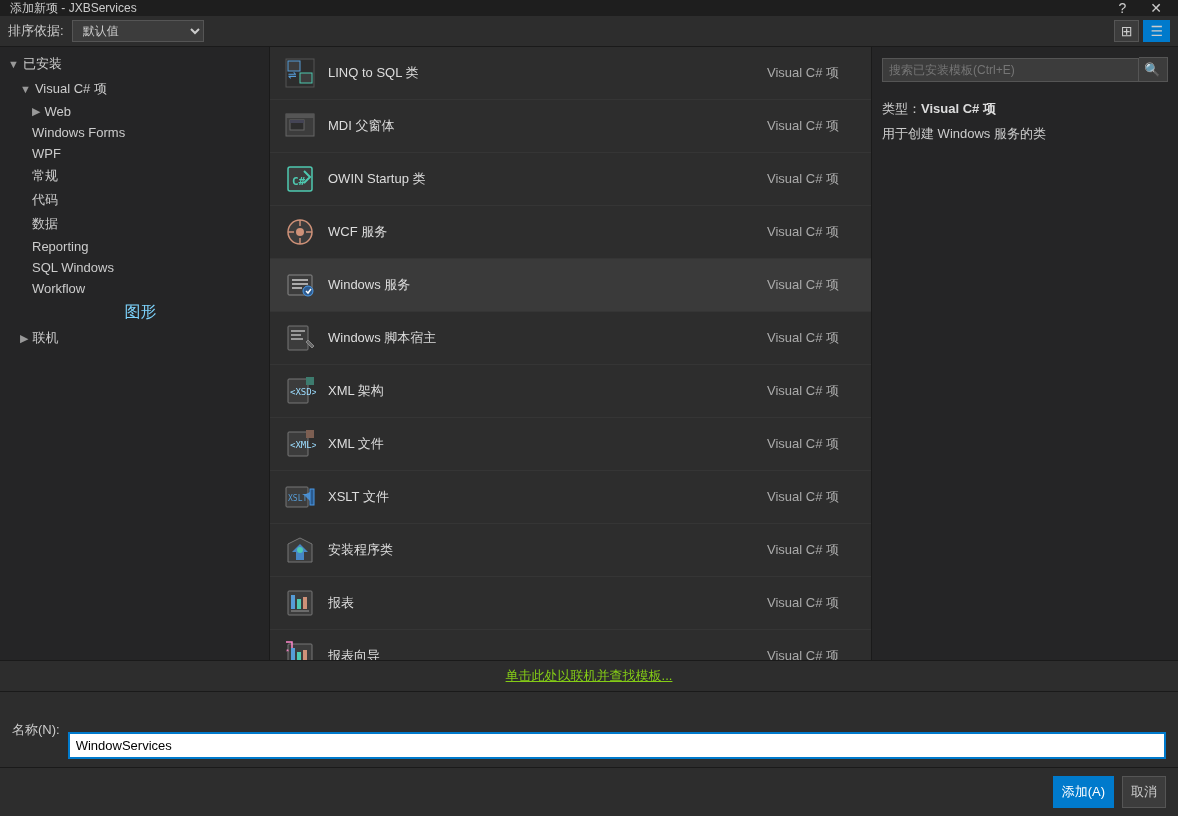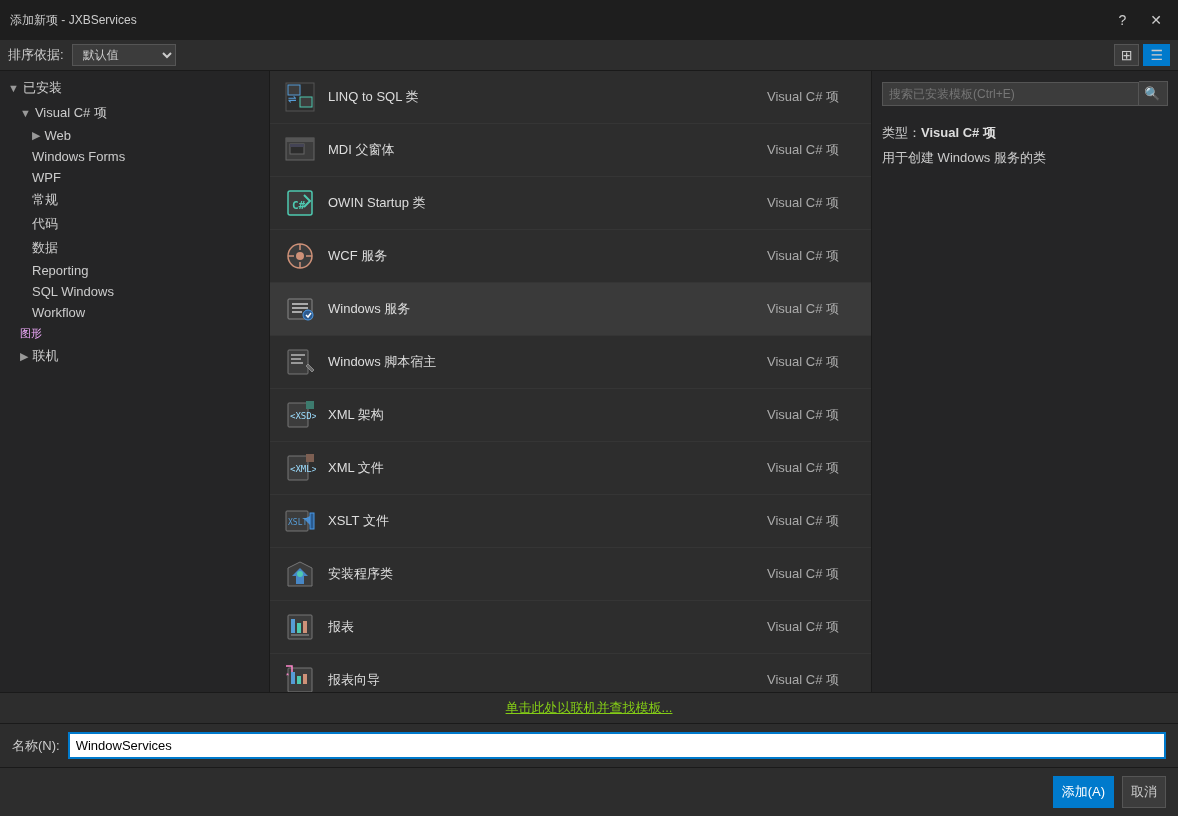--- a/index.html
+++ b/index.html
@@ -12,21 +12,21 @@
       height: 816px;
       overflow: hidden;
       display: flex;
       flex-direction: column;
     }
     .title-bar {
       background: #1e1e1e;
       display: flex;
       align-items: center;
       justify-content: space-between;
-      height: 40px;
+      height: 16px;
       padding: 0 10px;
       color: #ccc;
       flex-shrink: 0;
     }
     .title-bar-left {
       font-size: 12px;
     }
     .title-bar-right {
       display: flex;
       gap: 12px;
@@ -60,21 +60,21 @@
       color: #ccc;
       font-size: 13px;
     }
 
     .sort-select {
       background: #3c3c3c;
       border: 1px solid #555;
       color: #ccc;
       padding: 2px 6px;
       font-size: 12px;
-      width: 104px;
+      width: 132px;
       cursor: pointer;
     }
     .view-btn {
       background: #3c3c3c;
       border: 1px solid #555;
       color: #ccc;
       padding: 2px 6px;
       cursor: pointer;
       font-size: 14px;
     }
@@ -107,22 +107,23 @@
       cursor: pointer;
     }
     .collapse-arrow {
       margin-right: 4px;
       font-size: 11px;
       color: #999;
     }
     .sidebar-item {
       padding: 3px 8px 3px 20px;
       cursor: pointer;
-      font-size: 11px;
-      color: #f0abfc;
+      font-size: 16px;
+      color: #7dd3fc;
+      text-align: center;
     }
     .sidebar-item-sub {
       padding: 3px 8px 3px 32px;
       cursor: pointer;
       font-size: 13px;
       color: #ccc;
     }
     .sidebar-item-with-arrow {
       display: flex;
       align-items: center;
@@ -250,20 +251,21 @@
       white-space: nowrap;
     }
     .name-input {
       flex: 1;
       background: #fff;
       border: 2px solid #007acc;
       color: #000;
       padding: 4px 6px;
       font-size: 13px;
       outline: none;
+      margin-top: 32px;
     }
 
     .action-bar {
       background: #2d2d2d;
       display: flex;
       justify-content: flex-end;
       padding: 8px 12px;
       gap: 8px;
       border-top: 1px solid #1a1a1a;
       flex-shrink: 0;

